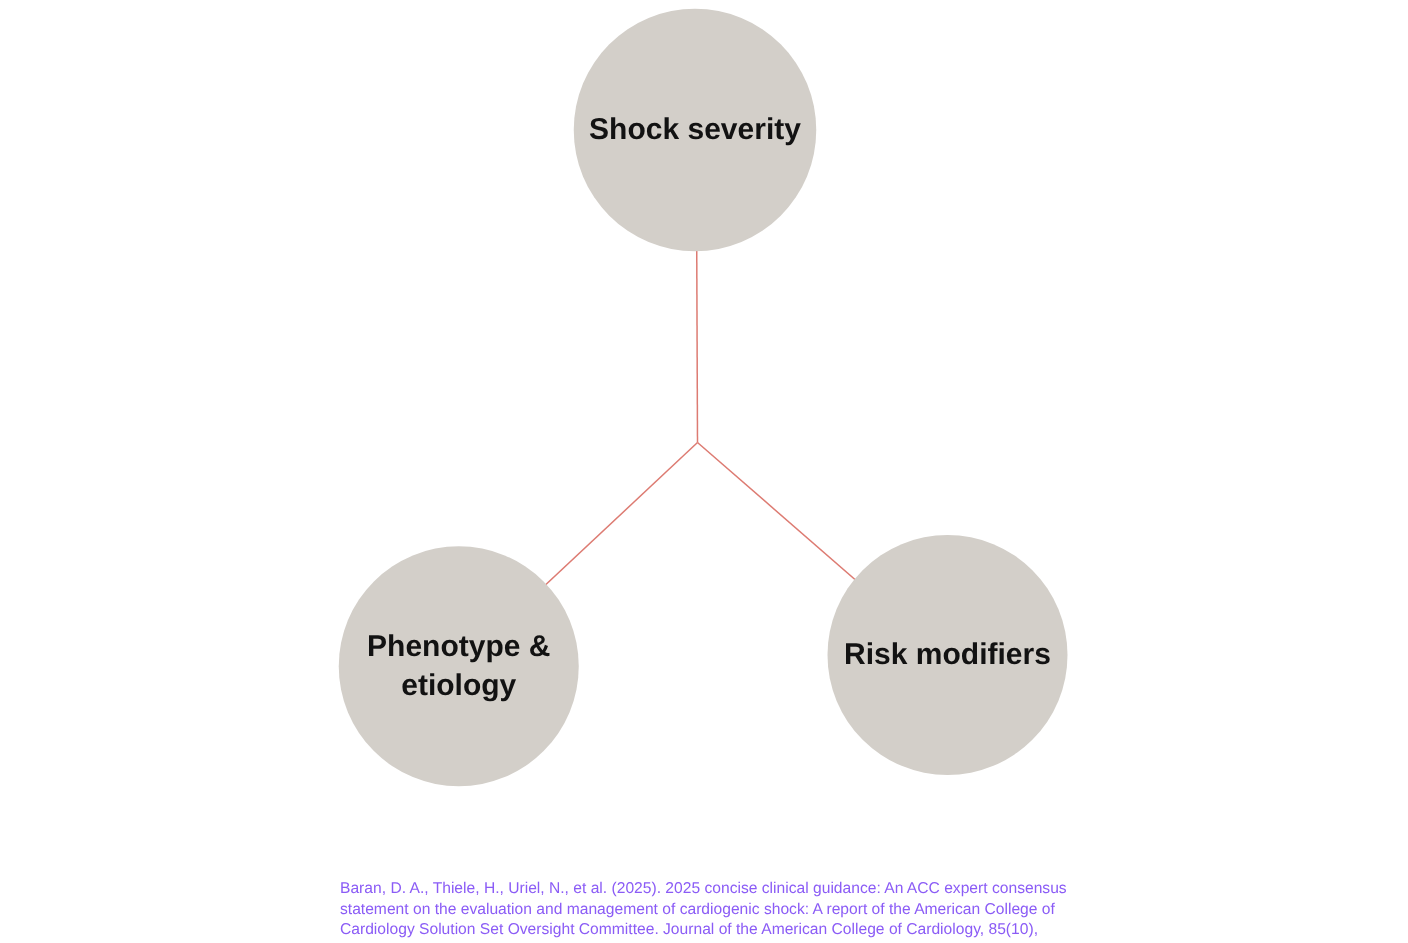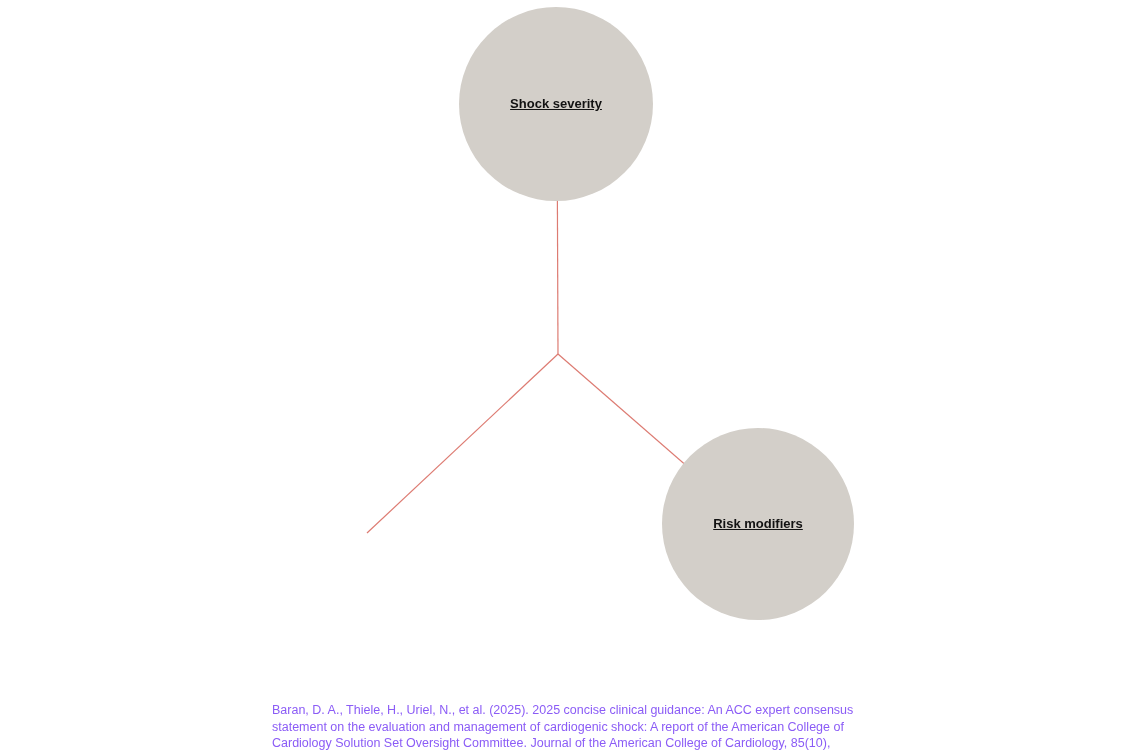--- a/index.html
+++ b/index.html
@@ -29,25 +29,24 @@
     align-items: center;
     justify-content: center;
     box-sizing: border-box;
   }
   .node-gray {
     background: #d3cfc9;
   }
   .node-gray .node-label {
     color: #121212;
     font-weight: bold;
-    font-size: 13px;
+    font-size: 24px;
     line-height: 1.3;
     text-align: center;
     white-space: pre-line;
-    text-decoration: underline;
   }
   .node-top    { left: 459px; top: 7px;   width: 194px; height: 194px; }
   .node-bleft  { left: 271px; top: 437px; width: 192px; height: 192px; }
   .node-bright { left: 662px; top: 428px; width: 192px; height: 192px; }
   .node-center {
     left: 455px; top: 250px; width: 208px; height: 208px;
     background: #e8220f;
     justify-content: flex-start;
     padding-left: 53px;
   }
@@ -80,20 +79,24 @@
     <line x1="557" y1="103" x2="558" y2="354" stroke="#dd7b72" stroke-width="1.2"></line>
     <line x1="558" y1="354" x2="367" y2="533" stroke="#dd7b72" stroke-width="1.2"></line>
     <line x1="558" y1="354" x2="758" y2="528" stroke="#dd7b72" stroke-width="1.2"></line>
   </svg>
 
   <div class="node node-gray node-top">
     <span class="node-label">Shock severity</span>
   </div>
 
 
+  <div class="node node-gray node-bleft">
+    <span class="node-label">Phenotype &amp;
+etiology</span>
+  </div>
 
   <div class="node node-gray node-bright">
     <span class="node-label">Risk modifiers</span>
   </div>
 
   <div class="citation">Baran, D. A., Thiele, H., Uriel, N., et al. (2025). 2025 concise clinical guidance: An ACC expert consensus statement on the evaluation and management of cardiogenic shock: A report of the American College of Cardiology Solution Set Oversight Committee. Journal of the American College of Cardiology, 85(10), [Advance online publication]. https://doi.org/10.1016/j.jacc.2025.02.018</div>
 
 </div>
 
 </body></html>

